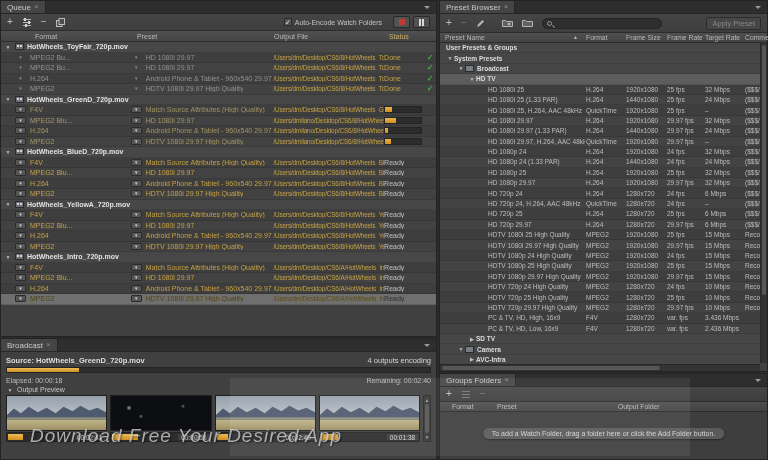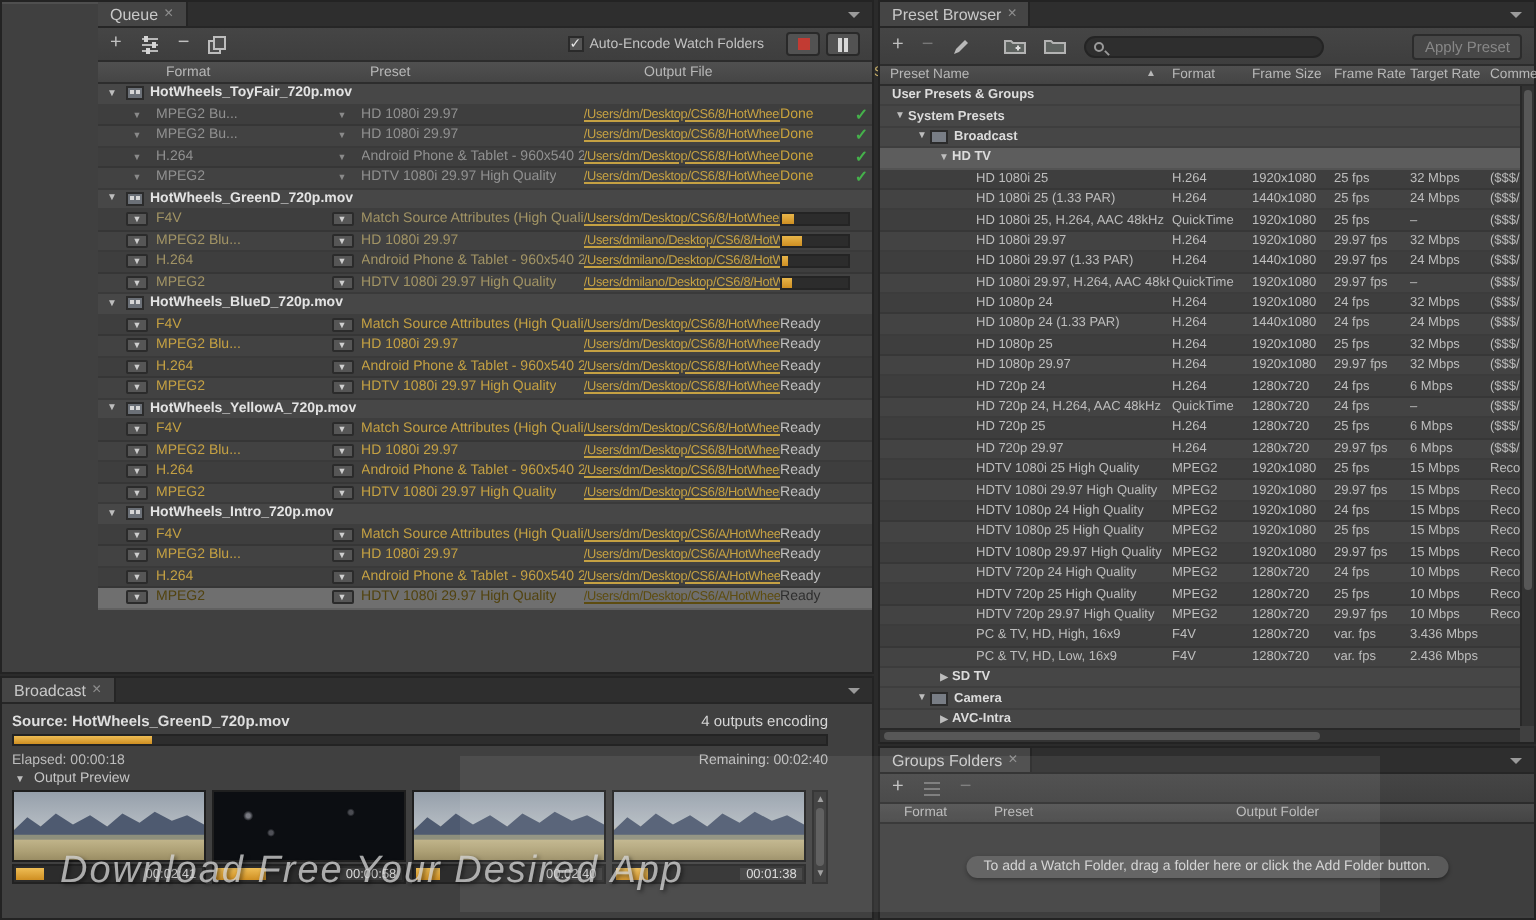--- a/index.html
+++ b/index.html
@@ -1,19 +1,19 @@
 <!DOCTYPE html>
 <html><head>
 <meta charset="utf-8">
 <style>
   html,body{margin:0;padding:0;background:#262626;}
   *{box-sizing:border-box;font-family:"Liberation Sans",sans-serif;}
   .app{position:relative;width:768px;height:460px;background:#2b2b2b;overflow:hidden;}
   .panel{position:absolute;background:#404040;border:1px solid #232323;box-shadow:inset 0 1px 0 #4f4f4f;}
-  #queue-panel{left:0;top:0;width:437px;height:337px;padding-left:48px;}
+  #queue-panel{left:0;top:0;width:437px;height:337px;}
   #encoding-panel{left:0;top:338px;width:437px;height:122px;}
   #preset-panel{left:439px;top:0;width:329px;height:372px;}
   #watch-panel{left:439px;top:373px;width:329px;height:87px;}
 
   
   .tabbar{height:13px;background:#2e2e2e;display:flex;align-items:stretch;border-bottom:1px solid #262626;}
   .tab{background:#454545;color:#c8c8c8;font-size:8px;display:flex;align-items:center;gap:3px;padding:0 6px;border-right:1px solid #252525;}
   .tab .close{color:#8d8d8d;font-size:8px;line-height:1;}
   .panelmenu{margin-left:auto;color:#9a9a9a;font-size:8px;display:flex;align-items:center;padding:0 4px;gap:1px;}
   .panelmenu:before{content:"";width:0;height:0;border-left:3px solid transparent;border-right:3px solid transparent;border-top:3px solid #9a9a9a;margin-right:2px;}
@@ -61,21 +61,21 @@
   .sdone{color:#c9a23c;}
   .sready{color:#c0c0c0;}
   .qitem.sel .val{color:#52430f;}
   .qitem.sel .path{color:#5d4c10;}
   .qitem.sel .stxt{color:#2e2e2e;}
   .chkmark{color:#45b14b;font-size:8px;font-weight:bold;}
   .ptrack{width:38px;height:7px;background:#2c2c2c;border:1px solid #242424;display:inline-block;}
   .pfill{display:block;height:100%;background:linear-gradient(#e7b54a,#cf8f22);}
 
   
-  .encbody{padding:2px 22px 0 5px;}
+  .encbody{padding:2px 5px 0 5px;}
   .srcrow{display:flex;font-size:7.5px;color:#dedede;font-weight:bold;height:12px;align-items:center;}
   .srcrow .right{margin-left:auto;font-weight:normal;color:#d5d5d5;}
   .bigtrack{height:6px;background:#2d2d2d;border:1px solid #232323;margin:1px 0 2px 0;}
   .bigfill{height:100%;background:linear-gradient(#eebd55,#cf8f22);}
   .etimes{display:flex;font-size:7px;color:#bdbdbd;height:10px;align-items:center;}
   .etimes .right{margin-left:auto;}
   .prevlabel{font-size:7px;color:#c6c6c6;height:9px;display:flex;align-items:center;gap:3px;}
   .thumbs{display:flex;gap:3px;margin-top:1px;}
   .thumb{width:103px;}
   .timg{height:36px;position:relative;overflow:hidden;border:1px solid #1f1f1f;}

